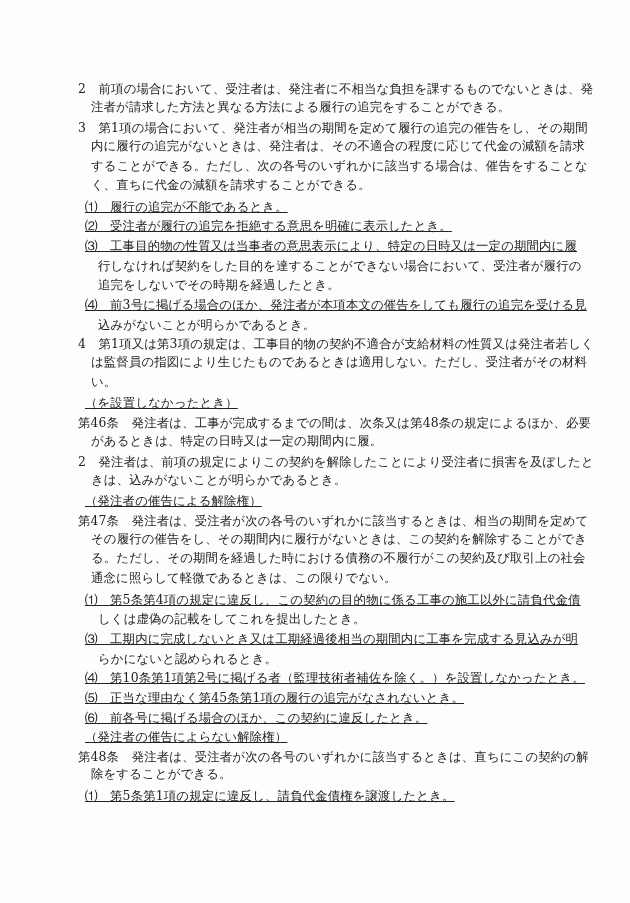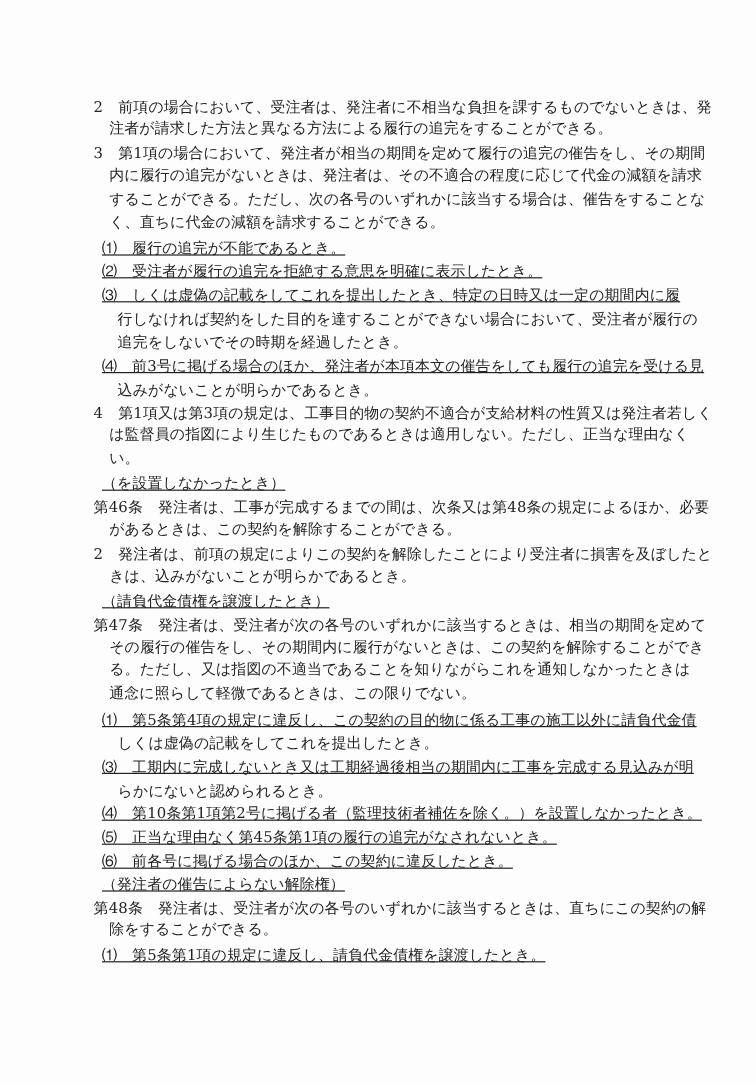--- a/index.html
+++ b/index.html
@@ -16,37 +16,37 @@
 
 <div class="page" id="page">
     <div class="line ">2　前項の場合において、受注者は、発注者に不相当な負担を課するものでないときは、発</div>
     <div class="line i1">注者が請求した方法と異なる方法による履行の追完をすることができる。</div>
     <div class="line ">3　第1項の場合において、発注者が相当の期間を定めて履行の追完の催告をし、その期間</div>
     <div class="line i1">内に履行の追完がないときは、発注者は、その不適合の程度に応じて代金の減額を請求</div>
     <div class="line i1">することができる。ただし、次の各号のいずれかに該当する場合は、催告をすることな</div>
     <div class="line i1">く、直ちに代金の減額を請求することができる。</div>
     <div class="line i3">⑴　履行の追完が不能であるとき。</div>
     <div class="line i3">⑵　受注者が履行の追完を拒絶する意思を明確に表示したとき。</div>
-    <div class="line i3">⑶　しくは虚偽の記載をしてこれを提出したとき、特定の日時又は一定の期間内に履</div>
+    <div class="line i3">⑶　工事目的物の性質又は当事者の意思表示により、特定の日時又は一定の期間内に履</div>
     <div class="line i2">行しなければ契約をした目的を達することができない場合において、受注者が履行の</div>
     <div class="line i2">追完をしないでその時期を経過したとき。</div>
     <div class="line i3">⑷　前3号に掲げる場合のほか、発注者が本項本文の催告をしても履行の追完を受ける見</div>
     <div class="line i2">込みがないことが明らかであるとき。</div>
     <div class="line ">4　第1項又は第3項の規定は、工事目的物の契約不適合が支給材料の性質又は発注者若しく</div>
-    <div class="line i1">は監督員の指図により生じたものであるときは適用しない。ただし、正当な理由なく</div>
+    <div class="line i1">は監督員の指図により生じたものであるときは適用しない。ただし、受注者がその材料</div>
     <div class="line i1">い。</div>
     <div class="line i3">（を設置しなかったとき）</div>
     <div class="line ">第46条　発注者は、工事が完成するまでの間は、次条又は第48条の規定によるほか、必要</div>
-    <div class="line i1">があるときは、この契約を解除することができる。</div>
+    <div class="line i1">があるときは、特定の日時又は一定の期間内に履。</div>
     <div class="line ">2　発注者は、前項の規定によりこの契約を解除したことにより受注者に損害を及ぼしたと</div>
     <div class="line i1">きは、込みがないことが明らかであるとき。</div>
-    <div class="line i3">（請負代金債権を譲渡したとき）</div>
+    <div class="line i3">（発注者の催告による解除権）</div>
     <div class="line ">第47条　発注者は、受注者が次の各号のいずれかに該当するときは、相当の期間を定めて</div>
     <div class="line i1">その履行の催告をし、その期間内に履行がないときは、この契約を解除することができ</div>
-    <div class="line i1">る。ただし、又は指図の不適当であることを知りながらこれを通知しなかったときは</div>
+    <div class="line i1">る。ただし、その期間を経過した時における債務の不履行がこの契約及び取引上の社会</div>
     <div class="line i1">通念に照らして軽微であるときは、この限りでない。</div>
     <div class="line i3">⑴　第5条第4項の規定に違反し、この契約の目的物に係る工事の施工以外に請負代金債</div>
     <div class="line i2">しくは虚偽の記載をしてこれを提出したとき。</div>
     <div class="line i3">⑶　工期内に完成しないとき又は工期経過後相当の期間内に工事を完成する見込みが明</div>
     <div class="line i2">らかにないと認められるとき。</div>
     <div class="line i3">⑷　第10条第1項第2号に掲げる者（監理技術者補佐を除く。）を設置しなかったとき。</div>
     <div class="line i3">⑸　正当な理由なく第45条第1項の履行の追完がなされないとき。</div>
     <div class="line i3">⑹　前各号に掲げる場合のほか、この契約に違反したとき。</div>
     <div class="line i3">（発注者の催告によらない解除権）</div>
     <div class="line ">第48条　発注者は、受注者が次の各号のいずれかに該当するときは、直ちにこの契約の解</div>

